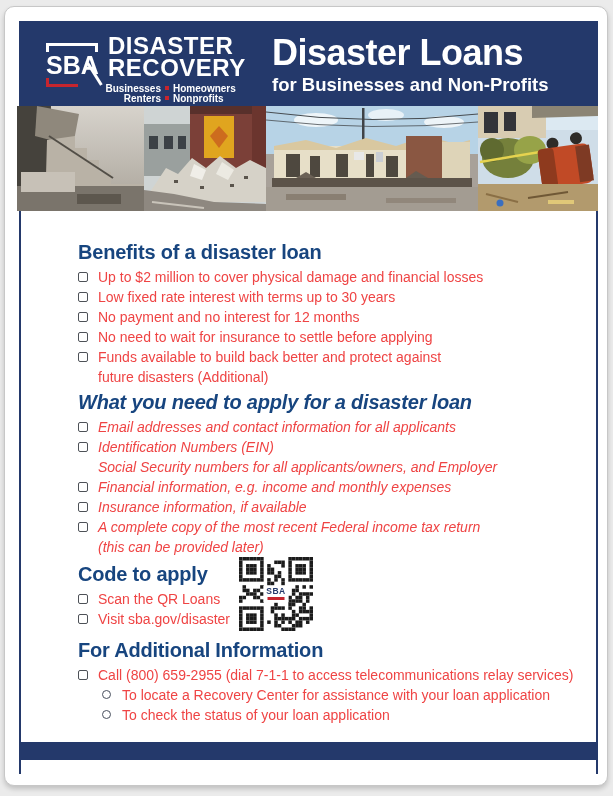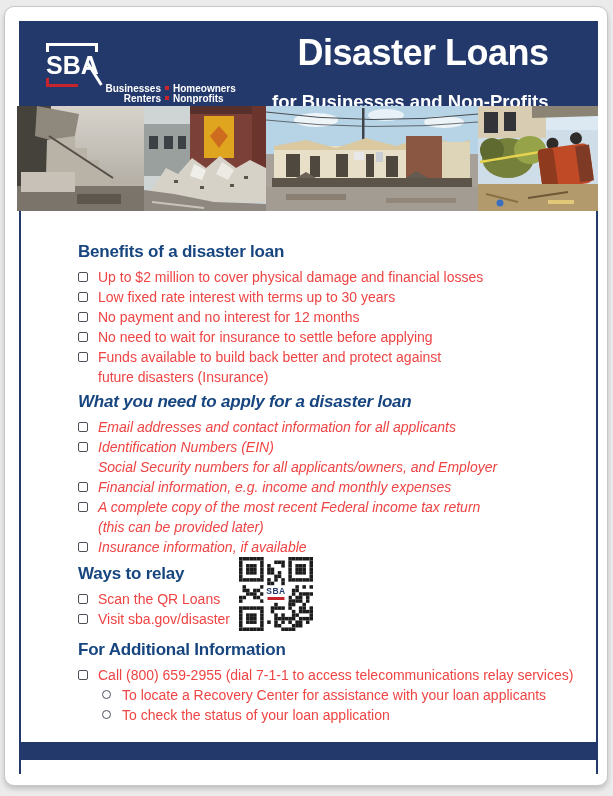--- a/index.html
+++ b/index.html
@@ -19,33 +19,33 @@
   .a-leg { position:absolute; right:2px; top:18px; width:3px; height:26px; background:#fff; transform:rotate(-32deg); }
   .org { position:absolute; left:7px; top:72px; width:92px; text-align:center;
          color:#e8ecf4; font-size:6px; line-height:7px; font-weight:bold; }
   .program { position:absolute; left:89px; top:14px; color:#fff; font-weight:bold;
              font-size:24px; line-height:22px; letter-spacing:.5px; }
   .audience { position:absolute; left:80px; top:62px; font-size:10px; font-weight:bold; color:#fff; }
   .aud-row { display:flex; align-items:center; height:10px; }
   .aud-l { display:inline-block; width:62px; text-align:right; }
   .aud-sq { display:inline-block; width:4px; height:4px; background:#C6252E; margin:0 4px; }
   .main-title { position:absolute; left:253px; top:12px; color:#fff; }
-  .main-title .t1 { font-size:36px; line-height:40px; font-weight:bold; letter-spacing:-0.5px;text-align:right; }
-  .main-title .t2 { font-size:18.5px; line-height:20px; font-weight:bold; margin-top:19px; }
+  .main-title .t1 { font-size:36px; line-height:40px; font-weight:bold; letter-spacing:-0.5px; }
+  .main-title .t2 { font-size:18.5px; line-height:20px; font-weight:bold; margin-top:2px; }
 
   
   .photos { position:absolute; left:12px; top:99px; width:581px; height:105px; display:flex; }
   .photos svg { display:block; height:105px; }
 
   
   .frame { position:absolute; left:14px; top:204px; width:579px; height:563px;
            border-left:2px solid #24396B; border-right:2px solid #24396B; overflow:hidden; }
   .section { padding-left:57px; padding-right:8px; position:relative; }
   .s1 { margin-top:30px; } .s2 { margin-top:4px;font-style:italic; } .s3 { margin-top:6px; } .s4 { margin-top:10px; }
-  h2 { font-size:17px; line-height:22px; color:#17457F; letter-spacing:-0.2px;
+  h2 { font-size:20px; line-height:22px; color:#17457F; letter-spacing:-0.2px;
        margin-bottom:4px; white-space:nowrap; font-weight:bold; }
   ul { list-style:none; }
   li { position:relative; padding-left:20px; font-size:14px; line-height:20px; color:#ef4444; }
   .line { display:block; white-space:nowrap; }
   .cb { position:absolute; left:0; top:4.5px; width:10px; height:10px;
         border:1.5px solid #4D5157; border-radius:2px; }
   .sub { margin-left:2px; }
   .sub li { padding-left:22px; }
   .ci { position:absolute; left:2px; top:5px; width:9px; height:9px;
         border:1.5px solid #49505E; border-radius:50%; }
@@ -68,20 +68,24 @@
   <div class="banner">
     <div class="sba-logo">
       <span class="br-top"></span>
       <span class="br-bottom"></span>
       <span class="sba-word">SBA</span>
       <span class="a-leg"></span>
       <div class="org">
         <div>U.S. Small Business</div>
         <div>Administration</div>
       </div>
+    </div>
+    <div class="program">
+      <div>DISASTER</div>
+      <div>RECOVERY</div>
     </div>
     <div class="audience">
       <div class="aud-row">
         <span class="aud-l">Businesses</span>
         <span class="aud-sq"></span>
         <span>Homeowners</span>
       </div>
       <div class="aud-row">
         <span class="aud-l">Renters</span>
         <span class="aud-sq"></span>
@@ -202,21 +206,21 @@
             <span class="cb"></span>
             <span class="line">No payment and no interest for 12 months</span>
           </li>
         <li>
             <span class="cb"></span>
             <span class="line">No need to wait for insurance to settle before applying</span>
           </li>
         <li>
             <span class="cb"></span>
             <span class="line">Funds available to build back better and protect against</span>
-            <span class="line">future disasters (Insurance)</span>
+            <span class="line">future disasters (Additional)</span>
           </li>
       </ul>
     </div>
 
     <div class="section s2">
       <h2>What you need to apply for a disaster loan</h2>
       <ul>
         <li>
             <span class="cb"></span>
             <span class="line">Email addresses and contact information for all applicants</span>
@@ -225,32 +229,32 @@
             <span class="cb"></span>
             <span class="line">Identification Numbers (EIN)</span>
             <span class="line">Social Security numbers for all applicants/owners, and Employer</span>
           </li>
         <li>
             <span class="cb"></span>
             <span class="line">Financial information, e.g. income and monthly expenses</span>
           </li>
         <li>
             <span class="cb"></span>
+            <span class="line">Insurance information, if available</span>
+          </li>
+        <li>
+            <span class="cb"></span>
             <span class="line">A complete copy of the most recent Federal income tax return</span>
             <span class="line">(this can be provided later)</span>
           </li>
-        <li>
-            <span class="cb"></span>
-            <span class="line">Insurance information, if available</span>
-          </li>
       </ul>
     </div>
 
     <div class="section s3">
-      <h2>Ways to relay</h2>
+      <h2>Code to apply</h2>
       <ul>
         <li>
             <span class="cb"></span>
             <span class="line">Scan the QR Loans</span>
           </li>
         <li>
             <span class="cb"></span>
             <span class="line">Visit sba.gov/disaster</span>
           </li>
       </ul>
@@ -467,21 +471,21 @@
 
     <div class="section s4">
       <h2>For Additional Information</h2>
       <ul>
         <li>
           <span class="cb"></span>
           <span class="line">Call (800) 659-2955 (dial 7-1-1 to access telecommunications relay services)</span>
           <ul class="sub">
             <li>
                 <span class="ci"></span>
-                <span class="line">To locate a Recovery Center for assistance with your loan applicants</span>
+                <span class="line">To locate a Recovery Center for assistance with your loan application</span>
               </li>
             <li>
                 <span class="ci"></span>
                 <span class="line">To check the status of your loan application</span>
               </li>
           </ul>
         </li>
       </ul>
     </div>
 

